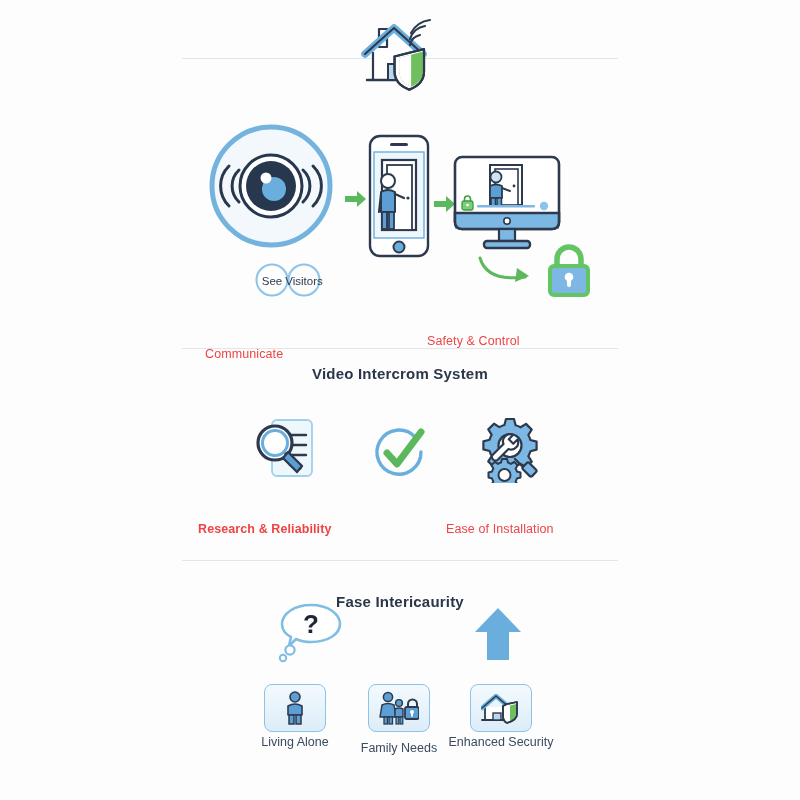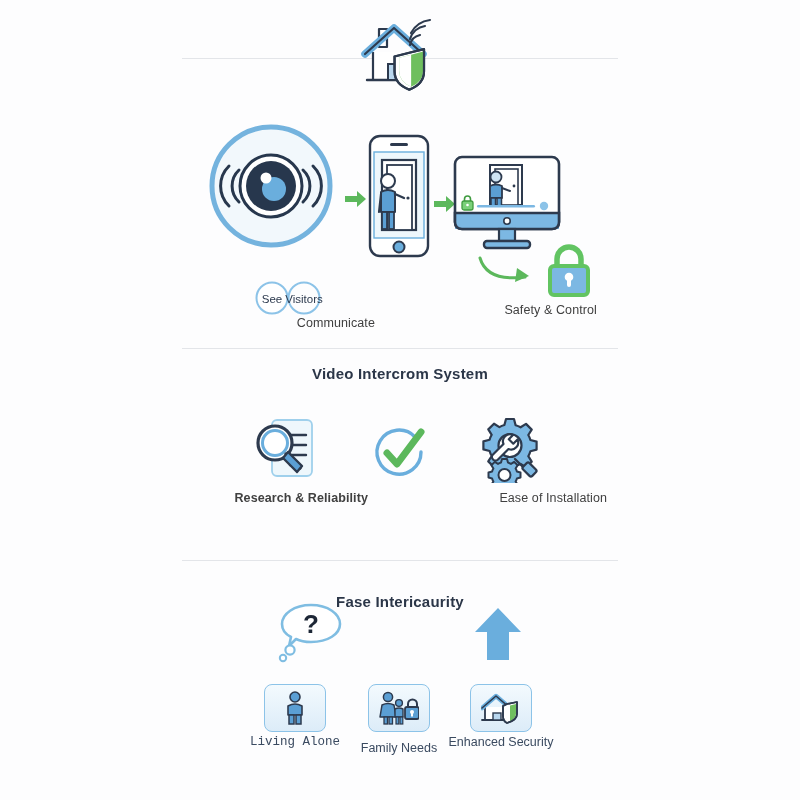--- a/index.html
+++ b/index.html
@@ -31,25 +31,26 @@
     background: #e3e5e9;
   }
   #divider-top    { top: 58px; }
   #divider-mid    { top: 348px; }
   #divider-bottom { top: 560px; }
 
   
   .abs { position: absolute; }
   .caption {
     position: absolute;
-    text-align: right;
+    text-align: left;
     font-size: 12.5px;
-    color: #404040;
+    color: #ef4444;
     letter-spacing: .1px;
     white-space: nowrap;
+    margin-top: 31px;
   }
   .section-title {
     position: absolute;
     width: 100%;
     left: 0;
     text-align: center;
     font-size: 15px;
     font-weight: bold;
     color: #2b3648;
     letter-spacing: .2px;
@@ -62,30 +63,30 @@
 
   
   #camera-eye   { left: 207px; top: 122px; }
   #arrow-1      { left: 345px; top: 190px; }
   #phone-door   { left: 368px; top: 134px; }
   #arrow-2      { left: 434px; top: 195px; }
   #monitor      { left: 452px; top: 155px; }
   #curved-arrow { left: 477px; top: 255px; }
   #padlock-big  { left: 546px; top: 244px; }
 
-  #venn         { left: 240px; top: 281px; }
+  #venn         { left: 240px; top: 263px; }
   #cap-communicate { left: 205px; top: 316px; width: 170px; }
   #cap-safety      { left: 427px; top: 303px; width: 170px; }
 
   
   #icon-research  { left: 250px; top: 418px; }
   #icon-check     { left: 371px; top: 425px; }
   #icon-gear      { left: 475px; top: 417px; }
   #cap-research   { left: 198px; top: 491px; width: 170px; font-weight: bold; }
-  #cap-ease       { left: 437px; top: 491px; width: 170px; }
+  #cap-ease       { left: 446px; top: 491px; width: 170px; }
 
   
   #thought-bubble { left: 276px; top: 601px; }
   #up-arrow       { left: 473px; top: 606px; }
 
   .need-box {
     position: absolute;
     width: 62px;
     height: 48px;
     border-radius: 8px;
@@ -101,21 +102,21 @@
   #box-security { left: 470px; top: 684px; }
 
   .need-caption {
     position: absolute;
     text-align: center;
     font-size: 12.5px;
     color: #3a4a60;
     white-space: nowrap;
     width: 170px;
   }
-  #cap-living   { left: 210px; top: 735px; font-family: Liberation Mono, monospace; }
+  #cap-living   { left: 210px; top: 735px; }
   #cap-family   { left: 314px; top: 735px; margin-top: 6px; }
   #cap-security { left: 416px; top: 735px; }
 </style>
 </head>
 <body>
 
 <div id="page">
 
   <div class="divider" id="divider-top"></div>
   <div class="divider" id="divider-mid"></div>

